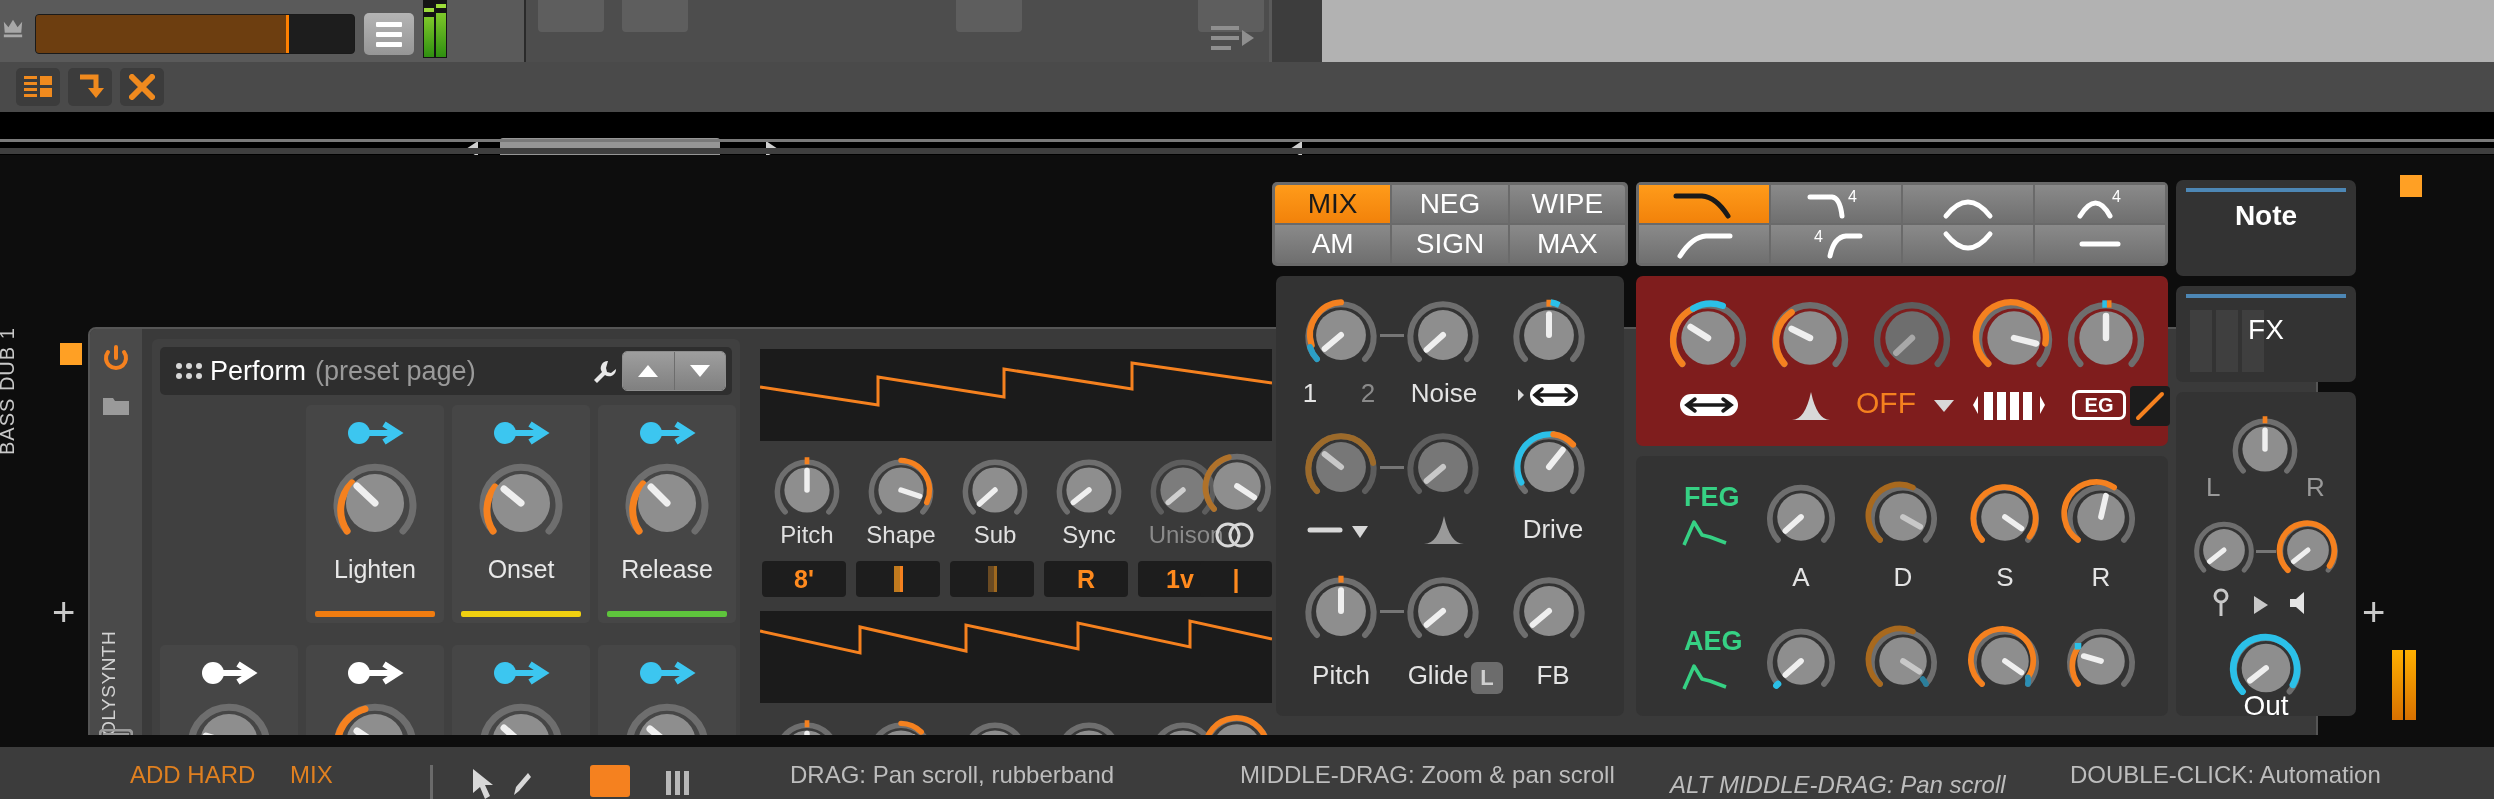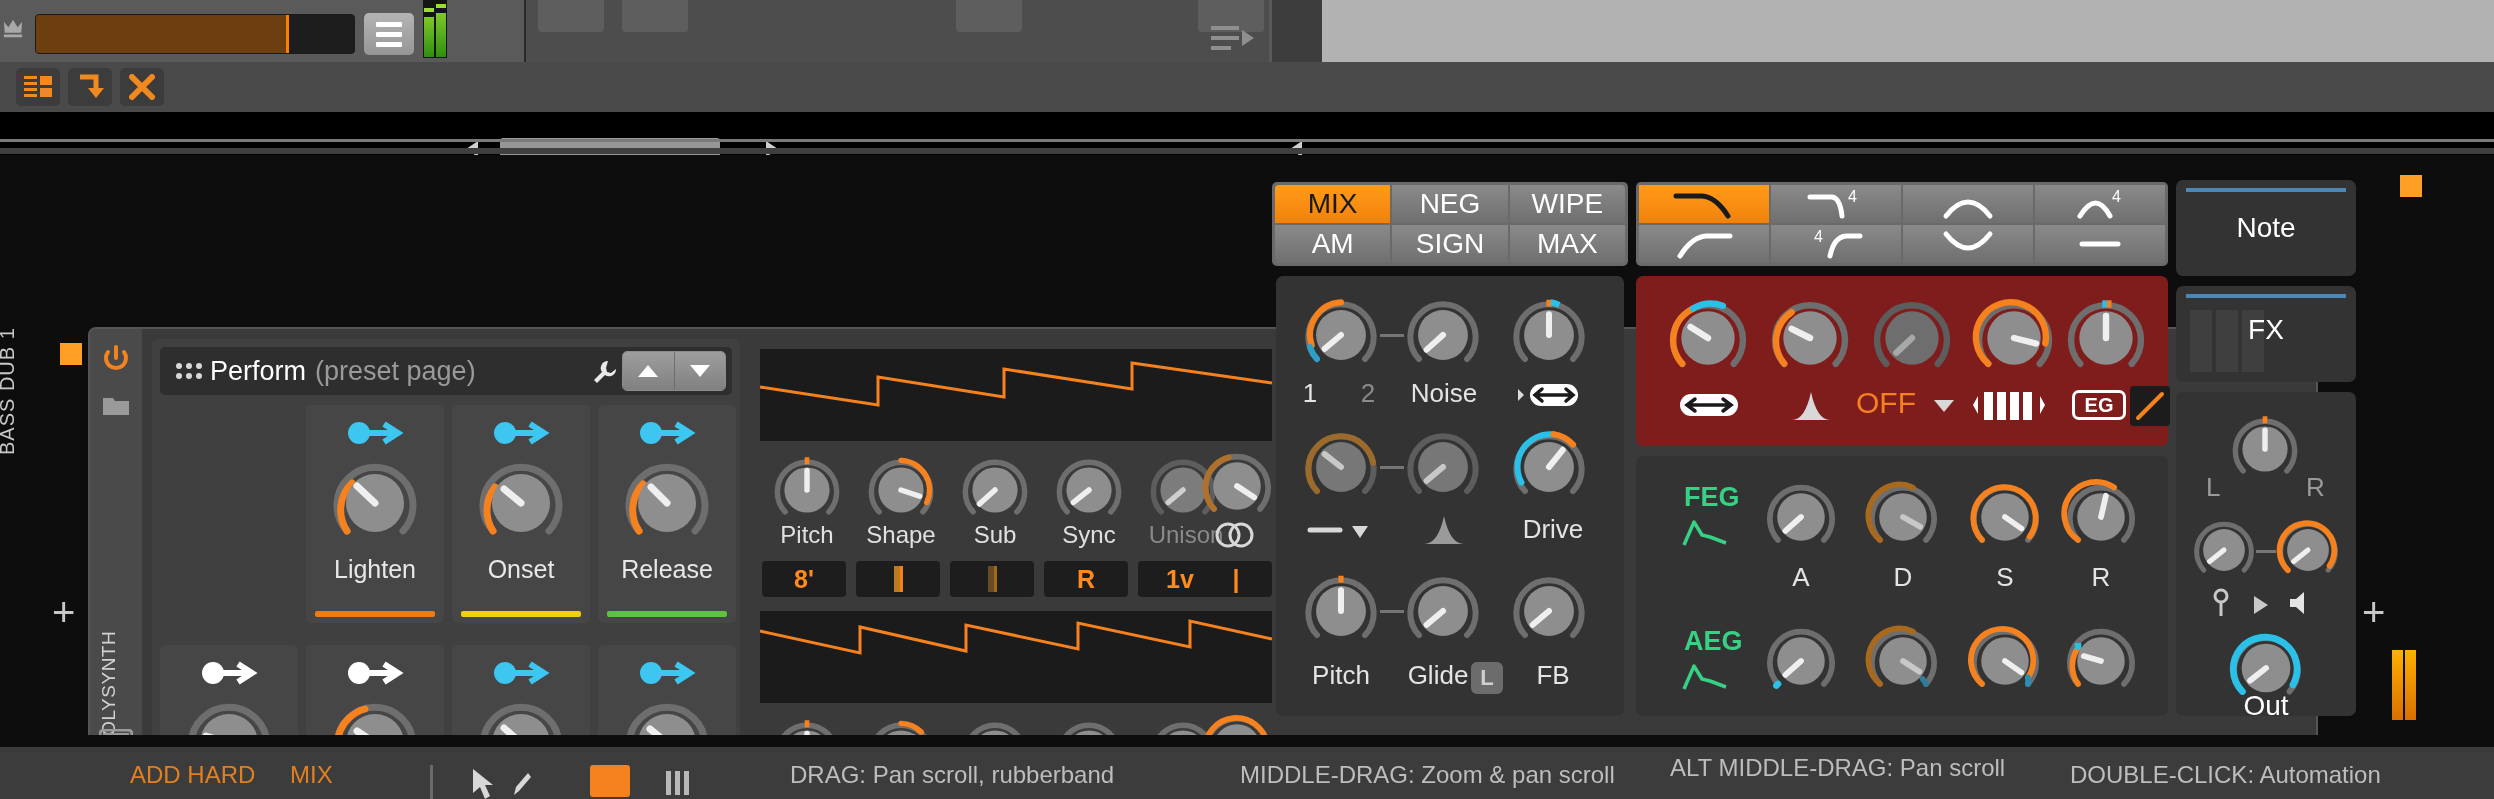--- a/index.html
+++ b/index.html
@@ -886,21 +886,21 @@
       <rect x="18" y="28" width="8" height="8" fill="#2bc0e8"></rect>
       <circle cx="50" cy="50" r="29" fill="#8e8e8e"></circle>
       <line x1="50" y1="50" x2="29" y2="44" stroke="#efefef" stroke-width="7" stroke-linecap="round"></line>
     </svg>
   </div>
 </div>
 
 <div class="rcol">
   <div class="rbox" style="top:0; height:96px;">
     <div class="hdr-line"></div>
-    <div class="rbox-txt" style="top:32px;">Note</div>
+    <div class="rbox-txt" style="top:20px;font-weight:bold;">Note</div>
   </div>
   <div class="rbox" style="top:106px; height:96px;">
     <div class="hdr-line"></div>
     <div class="fx-slots">
         <i></i>
         <i></i>
         <i></i>
       </div>
     <div class="rbox-txt" style="top:28px;">FX</div>
   </div>
@@ -974,16 +974,16 @@
     <div style="position:absolute; left:590px; top:18px; width:40px; height:32px; background:#f5811f; border-radius:3px;"></div>
     <svg style="position:absolute; left:664px; top:22px;" width="32" height="28" viewBox="0 0 32 28">
       <g fill="#b8b8b8">
           <rect x="2" y="2" width="5" height="24"></rect>
           <rect x="11" y="2" width="5" height="24"></rect>
           <rect x="20" y="2" width="5" height="24"></rect>
         </g>
     </svg>
     <div class="bs-text grey" style="left:790px; top:14px;">DRAG: Pan scroll, rubberband</div>
     <div class="bs-text grey" style="left:1240px; top:14px;">MIDDLE-DRAG: Zoom &amp; pan scroll</div>
-    <div class="bs-text grey" style="left:1670px; top:7px;">ALT MIDDLE-DRAG: Pan scroll</div>
+    <div class="bs-text grey" style="left:1670px; top:24px;font-style:italic;">ALT MIDDLE-DRAG: Pan scroll</div>
     <div class="bs-text grey" style="left:2070px; top:14px;">DOUBLE-CLICK: Automation</div>
   </div>
 </div>
 
 </body></html>

